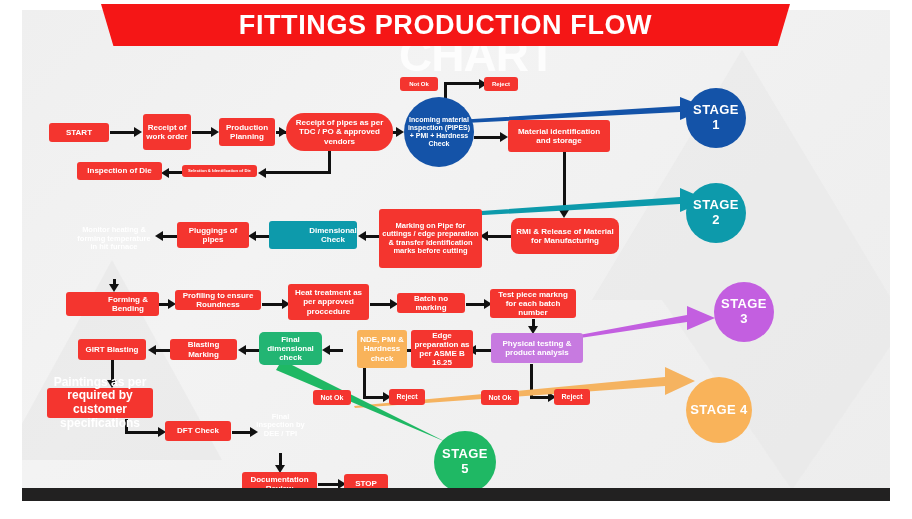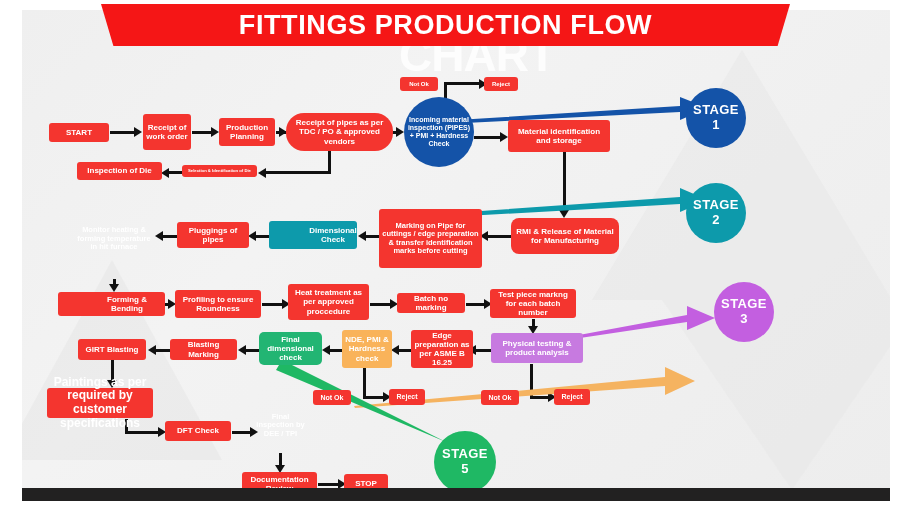--- a/index.html
+++ b/index.html
@@ -115,25 +115,25 @@
   <div class="node circ" style="left:52px;top:189px;width:80px;height:80px;font-size:7.5px;">Monitor heating &amp; forming temperature in hit furnace</div>
 
   <svg class="bigarrow" style="left:370px;top:175px;" width="320" height="36" viewBox="0 0 320 36">
     <path d="M2,32 L288,12 L288,3 L316,15 L288,27 L288,19 L3,35 Z" fill="#0d9aab"></path>
   </svg>
   <div class="node stage" style="left:664px;top:173px;width:60px;height:60px;background:#0d9aab;">STAGE 2</div>
 
   <div class="ln lnv" style="left:91px;top:269px;height:8px;"></div>
   <div class="ah ah-d" style="left:87px;top:274px;"></div>
 
-  <div class="node rect" style="left:36px;top:282px;width:107px;height:24px;font-size:8px;padding-left:34px;">Forming &amp; Bending</div>
+  <div class="node rect" style="left:44px;top:282px;width:93px;height:24px;font-size:8px;padding-left:34px;">Forming &amp; Bending</div>
   <div class="ln lnh" style="left:126px;top:293px;width:20px;"></div>
   <div class="ah ah-r" style="left:146px;top:289px;"></div>
 
-  <div class="node rect" style="left:153px;top:280px;width:86px;height:28px;font-size:8px;">Profiling to ensure Roundness</div>
+  <div class="node rect" style="left:153px;top:280px;width:86px;height:20px;font-size:8px;">Profiling to ensure Roundness</div>
   <div class="ln lnh" style="left:240px;top:293px;width:20px;"></div>
   <div class="ah ah-r" style="left:260px;top:289px;"></div>
 
   <div class="node rect" style="left:266px;top:274px;width:81px;height:36px;font-size:8px;">Heat treatment as per approved proccedure</div>
   <div class="ln lnh" style="left:348px;top:293px;width:20px;"></div>
   <div class="ah ah-r" style="left:368px;top:289px;"></div>
 
   <div class="node rect" style="left:375px;top:283px;width:68px;height:20px;font-size:8px;">Batch no marking</div>
   <div class="ln lnh" style="left:444px;top:293px;width:18px;"></div>
   <div class="ah ah-r" style="left:462px;top:289px;"></div>
@@ -150,37 +150,38 @@
   </svg>
   <div class="node stage" style="left:692px;top:272px;width:60px;height:60px;background:#c35fe0;">STAGE 3</div>
 
   <div class="ln lnh" style="left:451px;top:339px;width:20px;"></div>
   <div class="ah ah-l" style="left:446px;top:335px;"></div>
 
   <div class="node rect" style="left:389px;top:320px;width:62px;height:38px;font-size:8px;">Edge preparation as per ASME B 16.25</div>
   <div class="ln lnh" style="left:374px;top:339px;width:16px;"></div>
   <div class="ah ah-l" style="left:369px;top:335px;"></div>
 
-  <div class="node rect" style="left:320px;top:320px;width:50px;height:38px;background:#f9b35a;font-size:8px;">NDE, PMI &amp; Hardness check</div>
+  <div class="node rect" style="left:335px;top:320px;width:50px;height:38px;background:#f9b35a;font-size:8px;">NDE, PMI &amp; Hardness check</div>
   <div class="ln lnh" style="left:306px;top:339px;width:15px;"></div>
   <div class="ah ah-l" style="left:300px;top:335px;"></div>
 
   <div class="node rect" style="left:237px;top:322px;width:63px;height:33px;background:#22b573;border-radius:5px;font-size:8px;">Final dimensional check</div>
   <div class="ln lnh" style="left:222px;top:339px;width:16px;"></div>
   <div class="ah ah-l" style="left:216px;top:335px;"></div>
 
   <div class="node rect" style="left:148px;top:329px;width:67px;height:21px;font-size:8px;">Blasting Marking</div>
   <div class="ln lnh" style="left:131px;top:339px;width:18px;"></div>
   <div class="ah ah-l" style="left:126px;top:335px;"></div>
 
   <div class="node rect" style="left:56px;top:329px;width:68px;height:21px;font-size:8px;">GIRT Blasting</div>
 
   <svg class="bigarrow" style="left:330px;top:350px;" width="345" height="48" viewBox="0 0 345 48">
     <path d="M2,46 L313,17 L313,7 L343,21 L313,35 L313,26 L3,48 Z" fill="#f5b360"></path>
   </svg>
+  <div class="node stage" style="left:664px;top:367px;width:66px;height:66px;background:#f9b35a;">STAGE 4</div>
 
   <svg class="bigarrow" style="left:252px;top:348px;" width="200" height="100" viewBox="0 0 200 100">
     <path d="M8,2 L176,86 L182,74 L193,97 L168,94 L172,84 L2,12 Z" fill="#1fb864"></path>
   </svg>
   <div class="node stage" style="left:412px;top:421px;width:62px;height:62px;background:#1fb864;">STAGE 5</div>
 
   <div class="node rect" style="left:291px;top:380px;width:38px;height:15px;font-size:7px;">Not Ok</div>
   <div class="ln lnv" style="left:341px;top:355px;height:33px;"></div>
   <div class="ln lnh" style="left:341px;top:386px;width:20px;"></div>
   <div class="ah ah-r" style="left:361px;top:382px;"></div>

